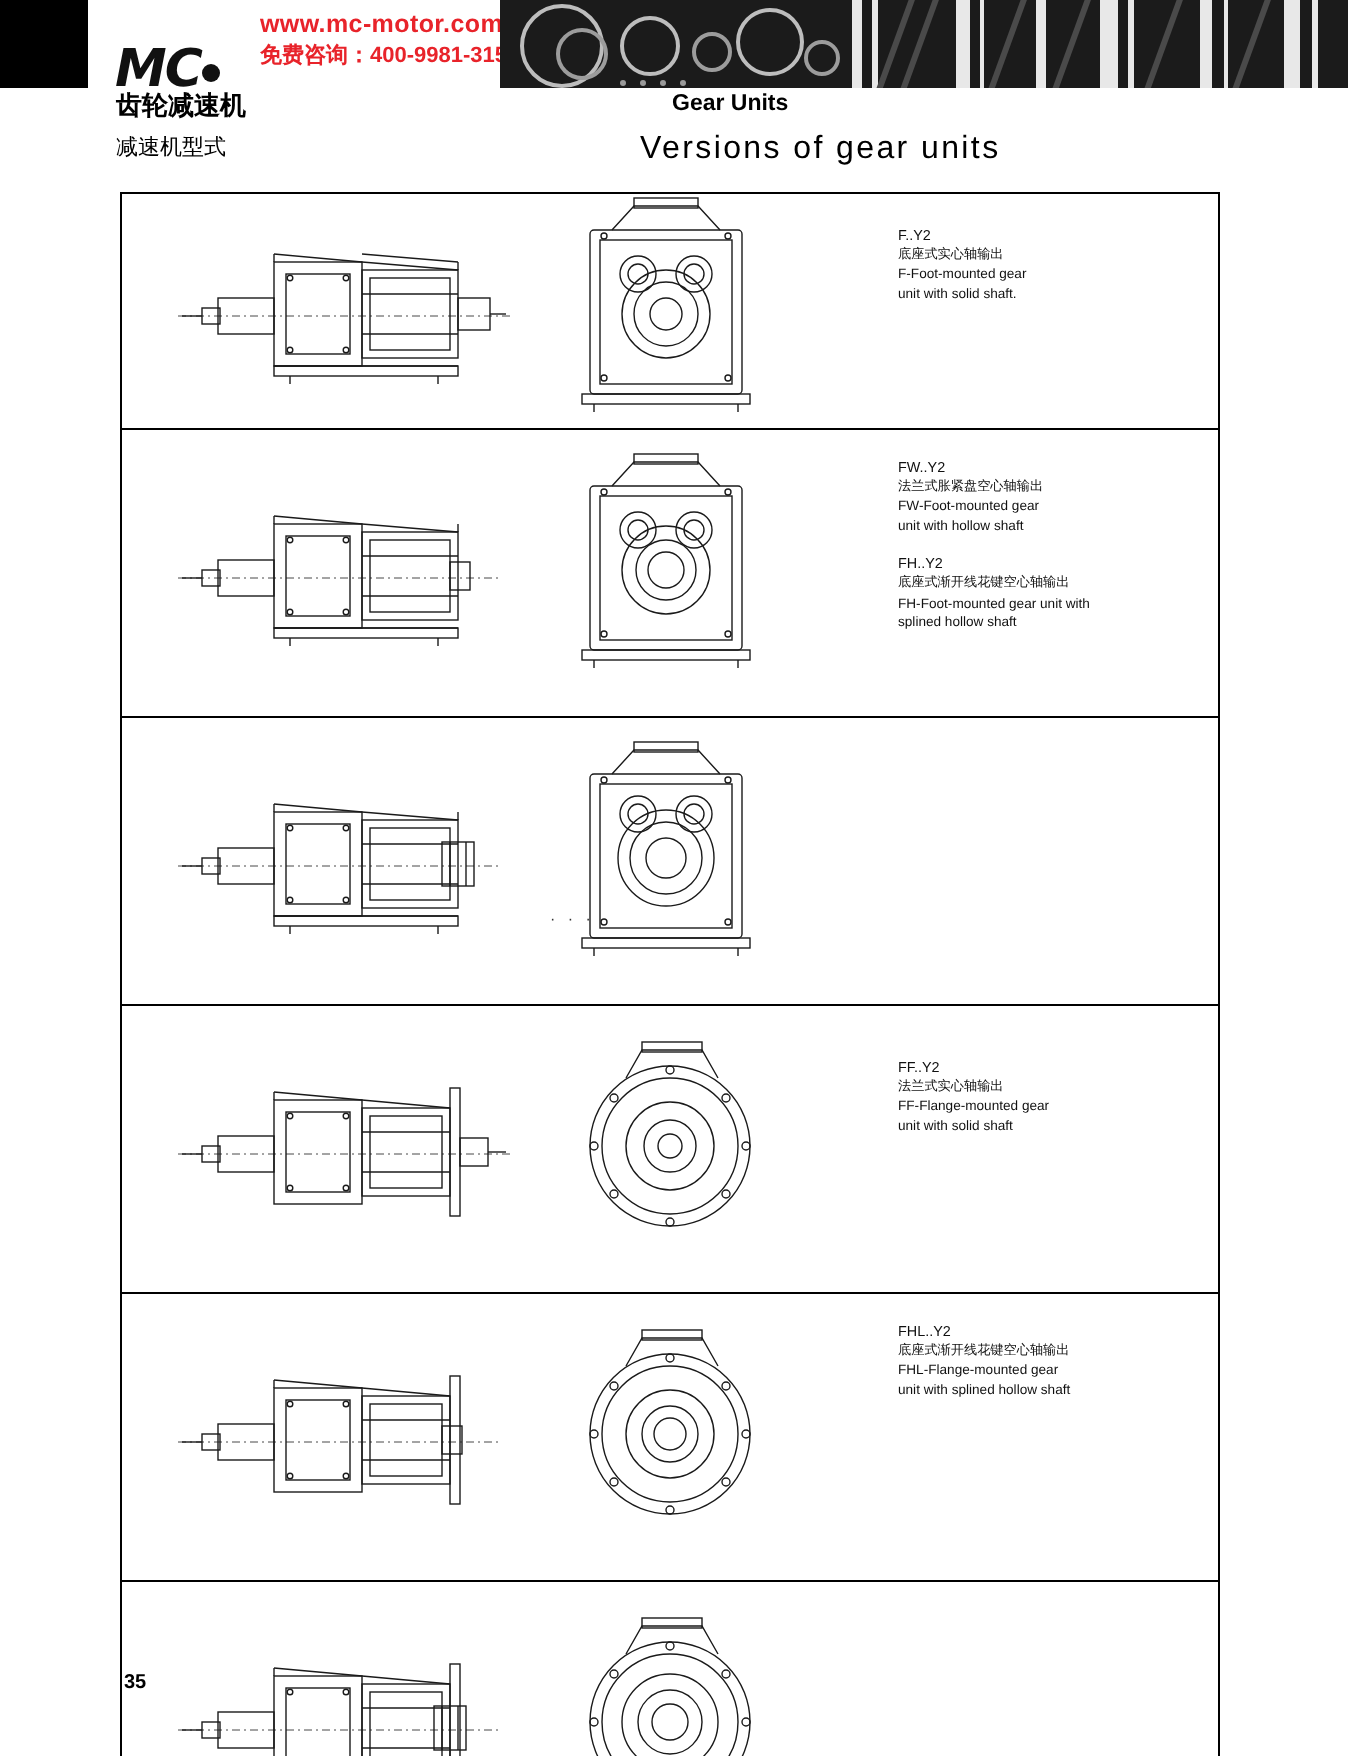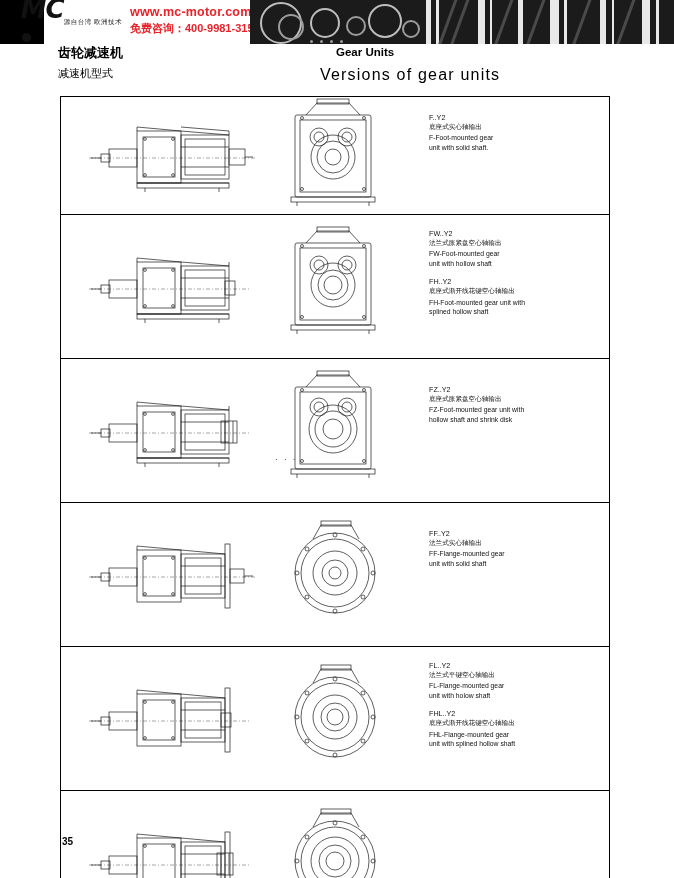--- a/index.html
+++ b/index.html
@@ -26,25 +26,26 @@
     border-bottom: 0;
   }
   .banner-left {
     position: absolute;
     left: 0; top: 0;
     width: 44px; height: 44px;
     background: #000;
   }
   .logo-box {
     position: absolute;
-    left: 46px; top: 2px;
+    left: 46px; top: 20px;
     width: 76px; height: 40px;
     display: flex;
+    flex-direction: column;
     align-items: center;
-    justify-content: flex-end;
+    justify-content: center;
   }
   .logo-mc {
     font-family: "DejaVu Sans", sans-serif;
     font-weight: bold;
     font-style: italic;
     font-size: 26px;
     letter-spacing: -1px;
     line-height: 26px;
     color: #111;
   }
@@ -172,21 +173,21 @@
     left: 0; top: 0;
     width: 200px; height: 100%;
   }
   .cell-front {
     position: absolute;
     left: 200px; top: 0;
     width: 160px; height: 100%;
   }
   .cell-text {
     position: absolute;
-    left: 368px;
+    left: 388px;
     top: 16px;
     width: 176px;
     font-size: 6.6px;
     line-height: 9.2px;
     color: #111;
   }
   .cell-text .code {
     font-size: 7.2px;
     font-weight: normal;
     margin-bottom: 1px;
@@ -472,28 +473,20 @@
           <circle cx="41" cy="31" r="1.5"></circle>
           <circle cx="103" cy="31" r="1.5"></circle>
           <circle cx="41" cy="102" r="1.5"></circle>
           <circle cx="103" cy="102" r="1.5"></circle>
           <rect x="30" y="110" width="84" height="5"></rect>
           <line x1="36" y1="115" x2="36" y2="119"></line>
           <line x1="108" y1="115" x2="108" y2="119"></line>
         </g>
       </svg>
     </div>
-    <div class="cell-text" style="top:26px;">
-      <div class="grp">
-        <div class="code">FZ..Y2</div>
-        <div class="cn">底座式胀紧盘空心轴输出</div>
-        <div class="en" style="white-space:pre-line;">FZ-Foot-mounted  gear unit with
-hollow shaft and shrink disk</div>
-      </div>
-    </div>
   </div>
 
   <div class="row tall">
     <div class="cell-side">
       <svg width="200" height="144" viewBox="0 0 200 144">
         <g fill="none" stroke="#1a1a1a" stroke-width="0.7">
           <rect x="48" y="65" width="28" height="18"></rect>
           <rect x="40" y="70" width="9" height="8"></rect>
           <line x1="30" y1="74" x2="40" y2="74"></line>
           <rect x="76" y="47" width="44" height="52"></rect>
@@ -592,26 +585,20 @@
           <circle cx="46" cy="94" r="2"></circle>
           <circle cx="102" cy="94" r="2"></circle>
           <circle cx="74" cy="32" r="2"></circle>
           <circle cx="74" cy="108" r="2"></circle>
           <circle cx="36" cy="70" r="2"></circle>
           <circle cx="112" cy="70" r="2"></circle>
         </g>
       </svg>
     </div>
     <div class="cell-text" style="top:14px;">
-      <div class="grp">
-        <div class="code">FL..Y2</div>
-        <div class="cn">法兰式平键空心轴输出</div>
-        <div class="en" style="white-space:pre-line;">FL-Flange-mounted  gear
-unit with holow shaft</div>
-      </div>
       <div class="grp">
         <div class="code">FHL..Y2</div>
         <div class="cn">底座式渐开线花键空心轴输出</div>
         <div class="en" style="white-space:pre-line;">FHL-Flange-mounted  gear
 unit with splined hollow shaft</div>
       </div>
     </div>
   </div>
 
   <div class="row tall" style="border-bottom:none;">

